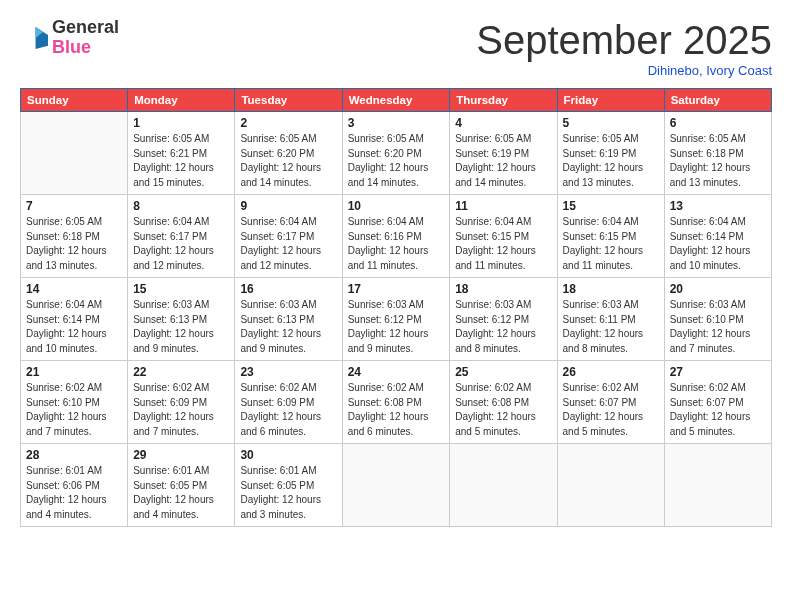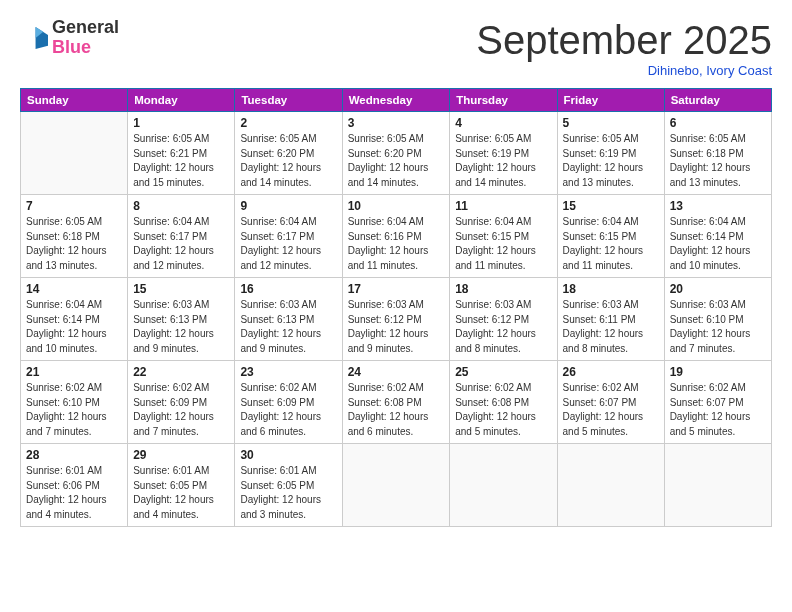--- a/index.html
+++ b/index.html
@@ -50,21 +50,21 @@
     .subtitle {
       font-size: 13px;
       color: #1d4ed8;
     }
     .calendar {
       width: 100%;
       border-collapse: collapse;
       flex: 1;
     }
     .calendar th {
-      background: #a21caf;
+      background: #ef4444;
       color: #fff;
       font-size: 11.5px;
       font-weight: bold;
       padding: 5px 6px;
       text-align: left;
       border: 1px solid #1a6fad;
     }
     .calendar td {
       border: 1px solid #ccc;
       vertical-align: top;
@@ -312,21 +312,21 @@
 and 5 minutes.</div>
           </td>
           <td>
             <span class="day-number">26</span>
             <div class="day-info" style="white-space: pre-line;">Sunrise: 6:02 AM
 Sunset: 6:07 PM
 Daylight: 12 hours
 and 5 minutes.</div>
           </td>
           <td>
-            <span class="day-number">19</span>
+            <span class="day-number">27</span>
             <div class="day-info" style="white-space: pre-line;">Sunrise: 6:02 AM
 Sunset: 6:07 PM
 Daylight: 12 hours
 and 5 minutes.</div>
           </td>
         </tr>
         <tr class="last-row">
           <td>
             <span class="day-number">28</span>
             <div class="day-info" style="white-space: pre-line;">Sunrise: 6:01 AM

